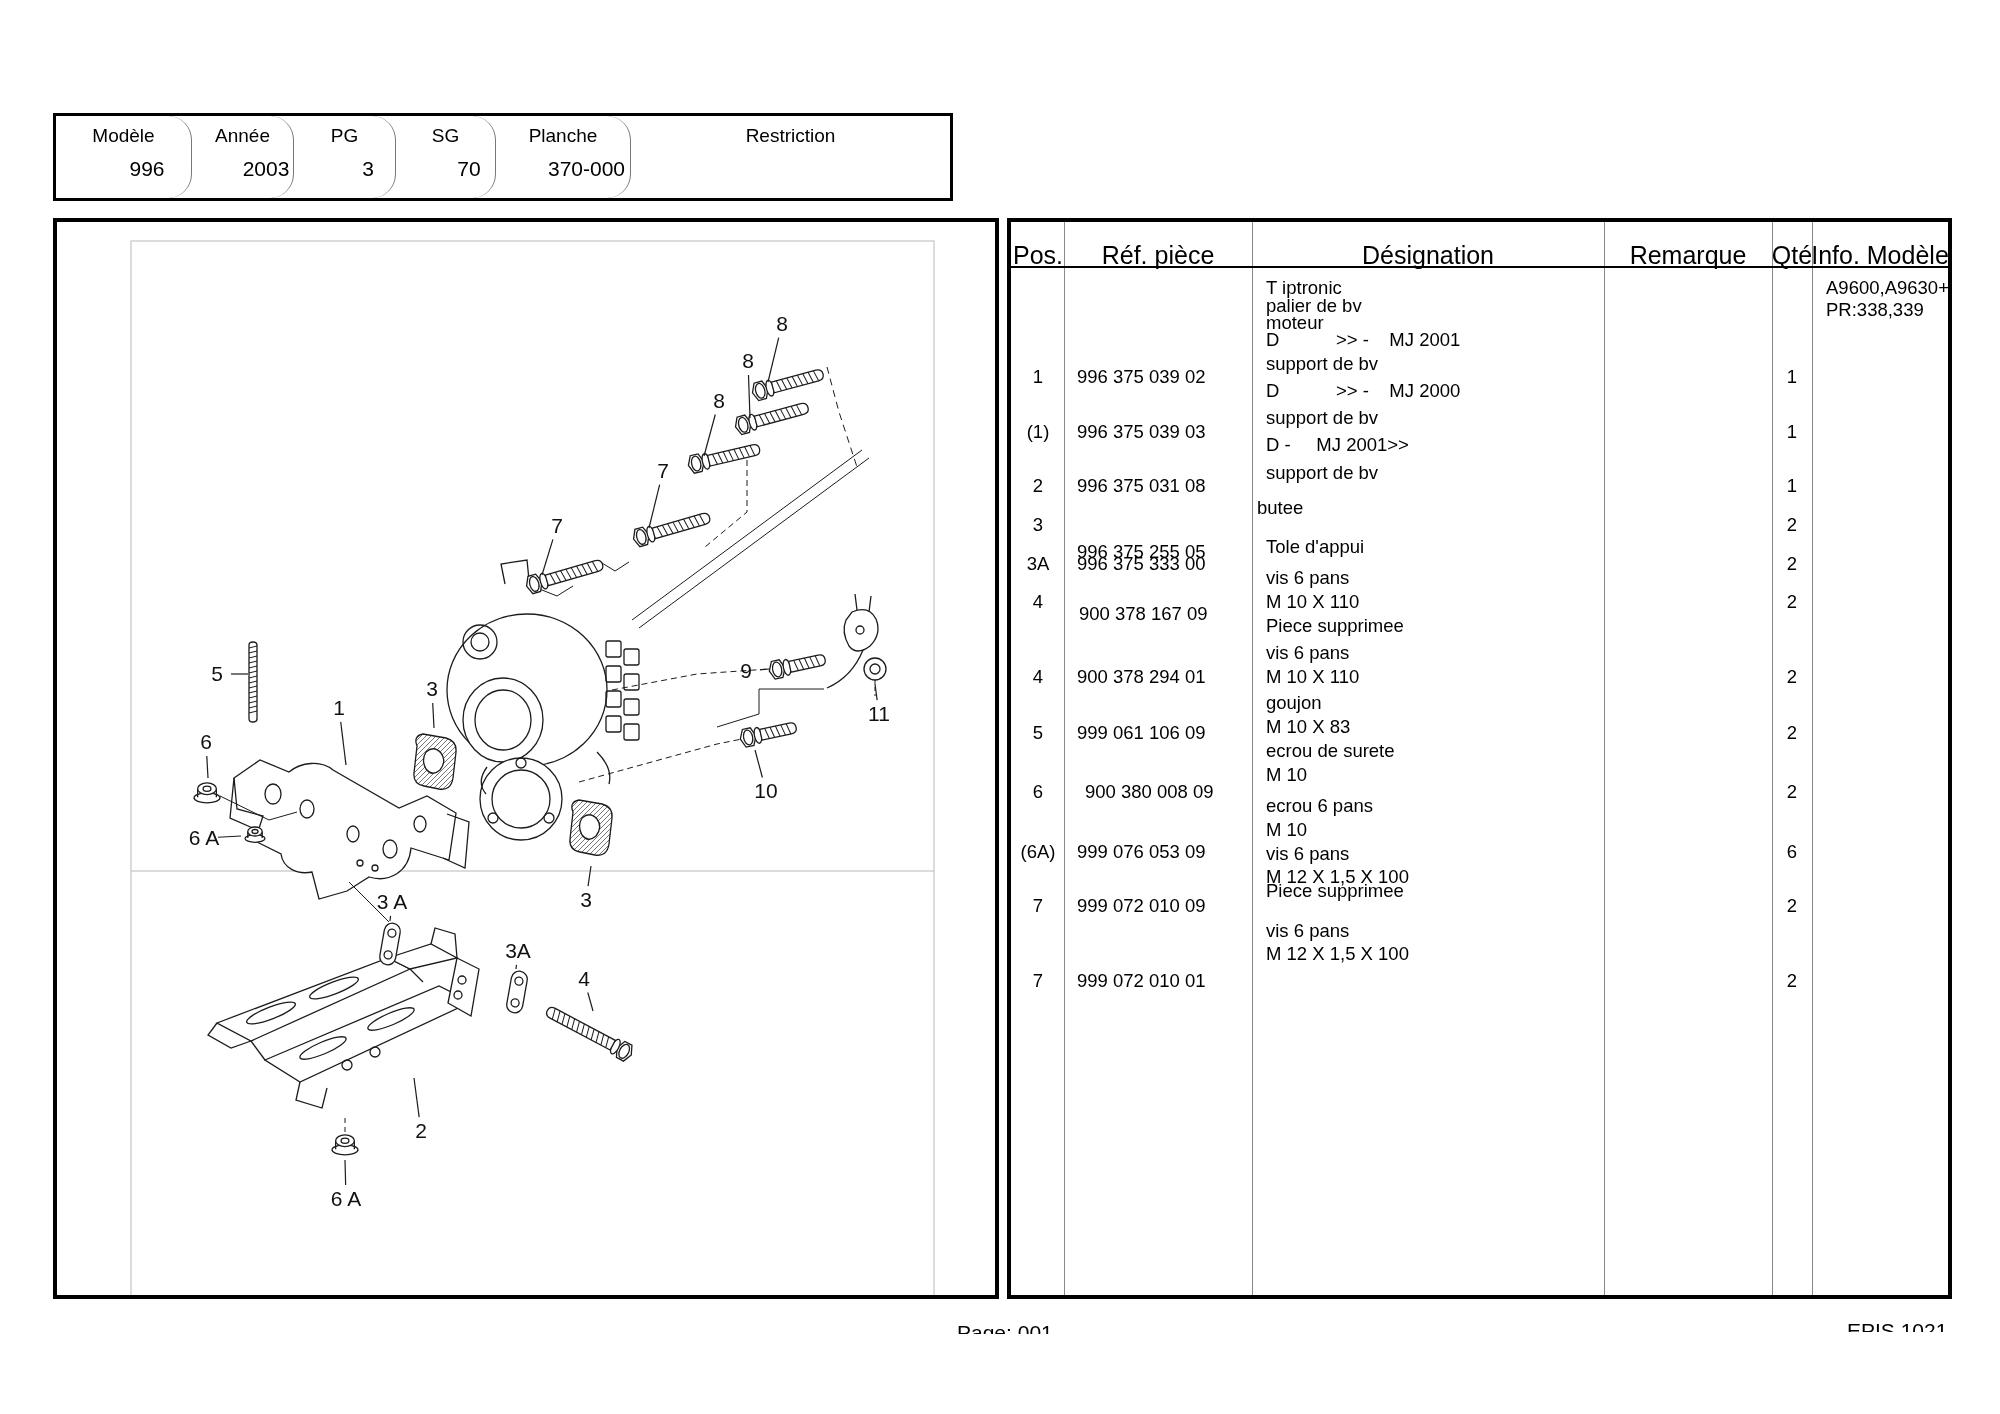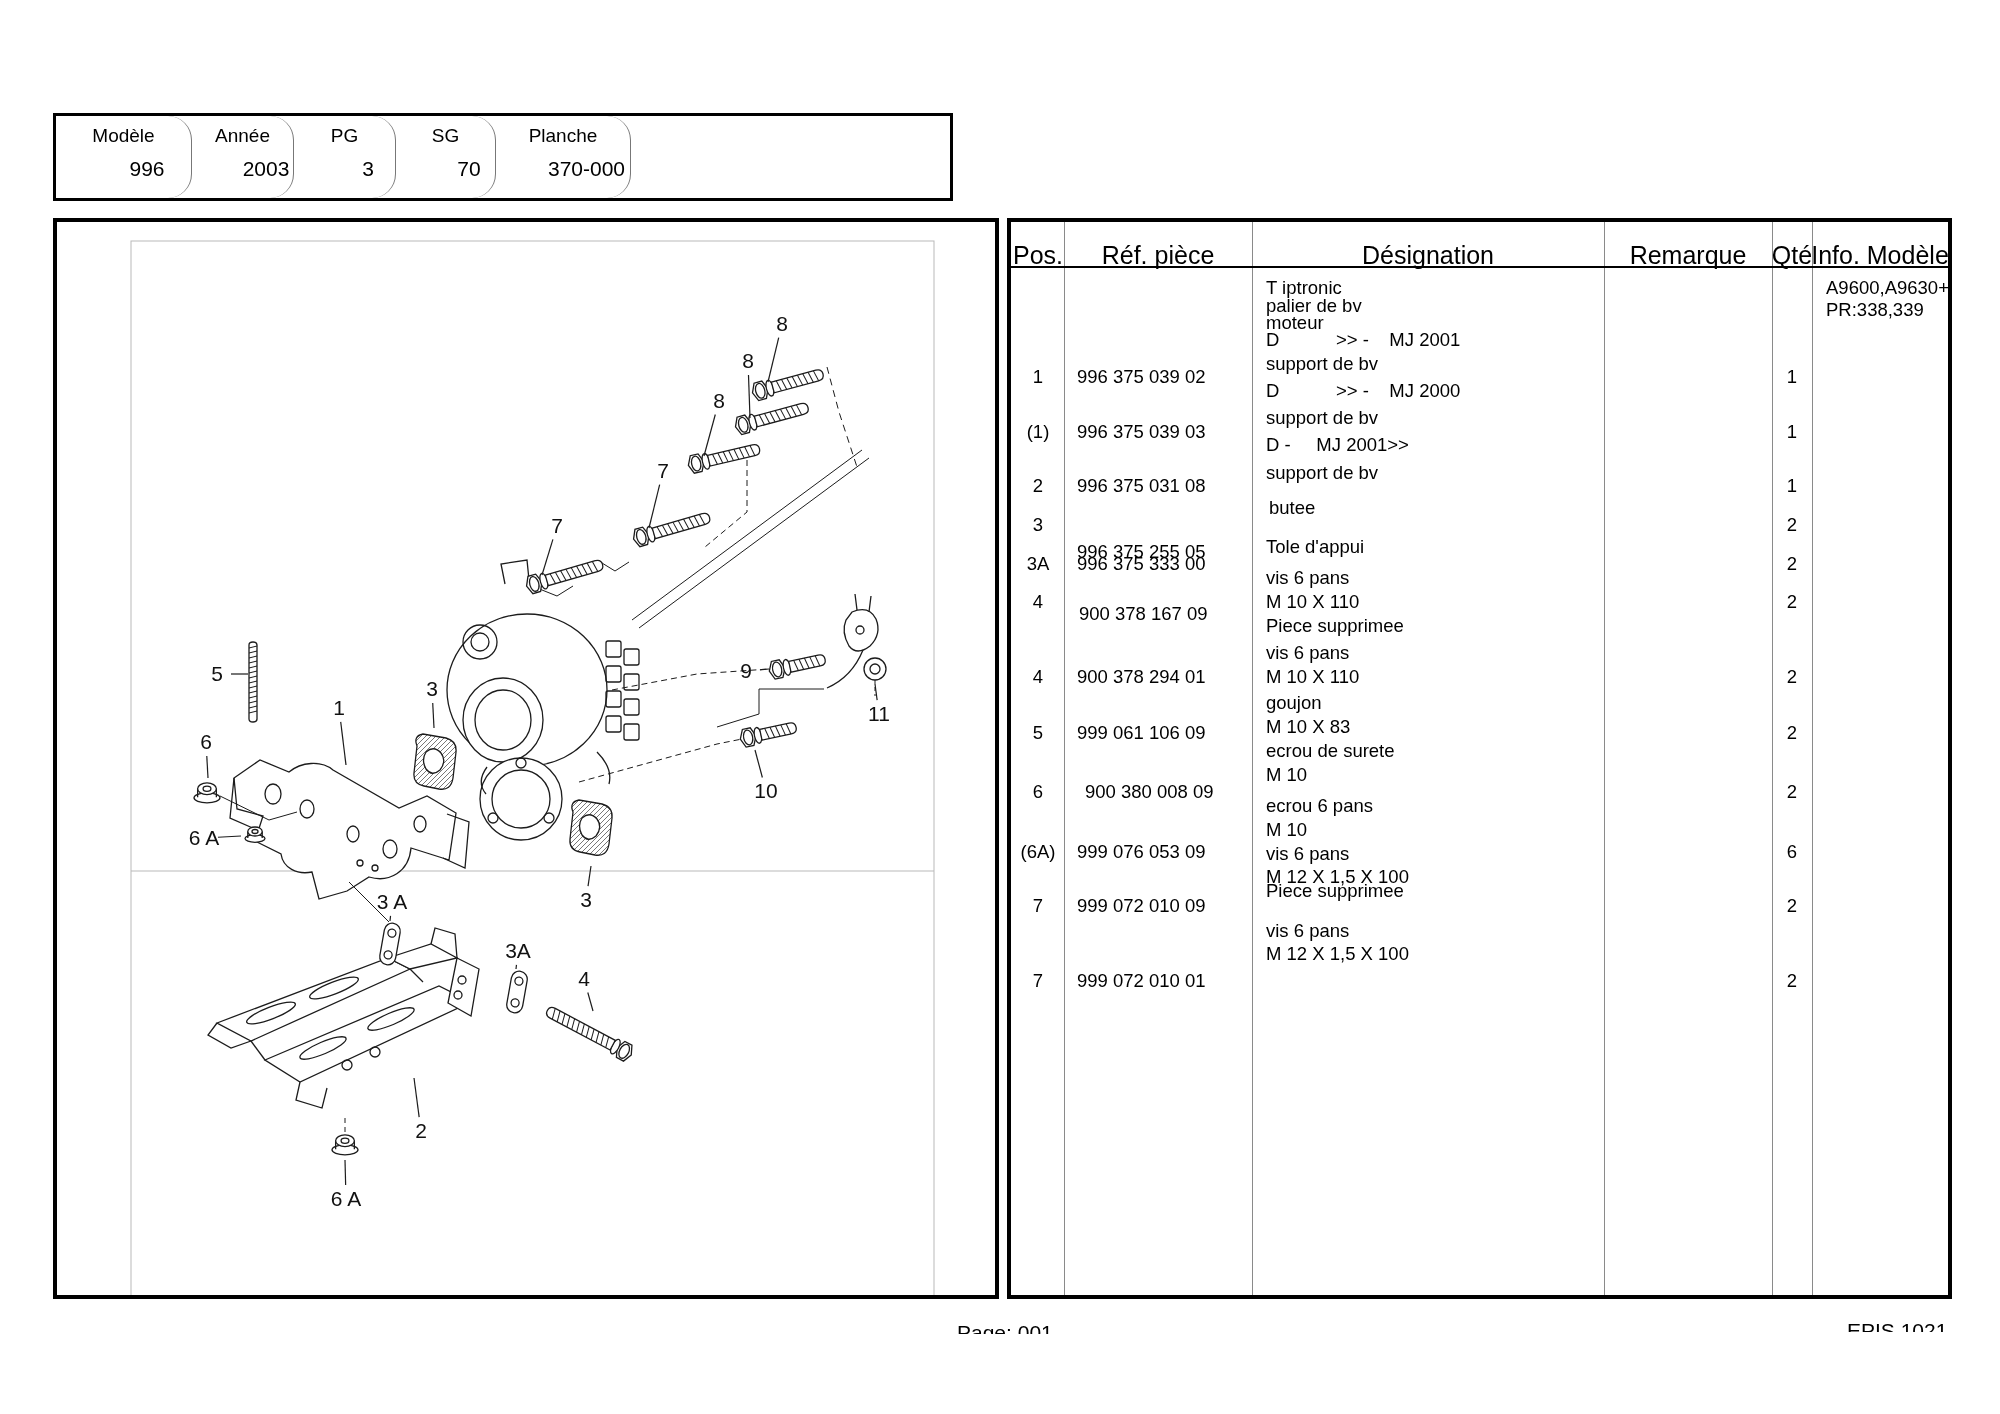--- a/index.html
+++ b/index.html
@@ -56,20 +56,21 @@
   </div>
   <div class="hdrcell" style="width:100px">
     <div class="hdrlabel">SG</div>
     <div class="hdrvalue">70</div>
   </div>
   <div class="hdrcell" style="width:135px">
     <div class="hdrlabel">Planche</div>
     <div class="hdrvalue">370-000</div>
   </div>
   <div class="hdrcell" style="width:319px">
+    <div class="hdrlabel">Restriction</div>
     <div class="hdrvalue"></div>
   </div>
 </div>
 
 <div class="abs diagbox">
   <svg id="art" width="938" height="1073" viewBox="0 0 938 1073">
       <defs>
         <pattern id="hatch" width="5" height="5" patternUnits="userSpaceOnUse">
           <path d="M0,5 L5,0" stroke="#555" stroke-width="0.8"></path>
         </pattern>
@@ -386,21 +387,21 @@
       <div class="cell center" style="left: 781px; top: 144px;">1</div>
       <div class="cell" style="left: 255px; top: 185px;">support de bv</div>
       <div class="cell" style="left: 255px; top: 212px;">D -     MJ 2001&gt;&gt;</div>
       <div class="cell center" style="left: 27px; top: 199px;">(1)</div>
       <div class="cell" style="left: 66px; top: 199px;">996 375 039 03</div>
       <div class="cell center" style="left: 781px; top: 199px;">1</div>
       <div class="cell" style="left: 255px; top: 240px;">support de bv</div>
       <div class="cell center" style="left: 27px; top: 253px;">2</div>
       <div class="cell" style="left: 66px; top: 253px;">996 375 031 08</div>
       <div class="cell center" style="left: 781px; top: 253px;">1</div>
-      <div class="cell" style="left: 258px; top: 275px;">butee</div>
+      <div class="cell" style="left: 246px; top: 275px;">butee</div>
       <div class="cell center" style="left: 27px; top: 292px;">3</div>
       <div class="cell" style="left: 66px; top: 292px; margin-top: 27px;">996 375 255 05</div>
       <div class="cell center" style="left: 781px; top: 292px;">2</div>
       <div class="cell" style="left: 255px; top: 314px;">Tole d'appui</div>
       <div class="cell center" style="left: 27px; top: 331px;">3A</div>
       <div class="cell" style="left: 66px; top: 331px;">996 375 333 00</div>
       <div class="cell center" style="left: 781px; top: 331px;">2</div>
       <div class="cell" style="left: 255px; top: 345px;">vis 6 pans</div>
       <div class="cell" style="left: 255px; top: 369px;">M 10 X 110</div>
       <div class="cell" style="left: 255px; top: 393px;">Piece supprimee</div>

